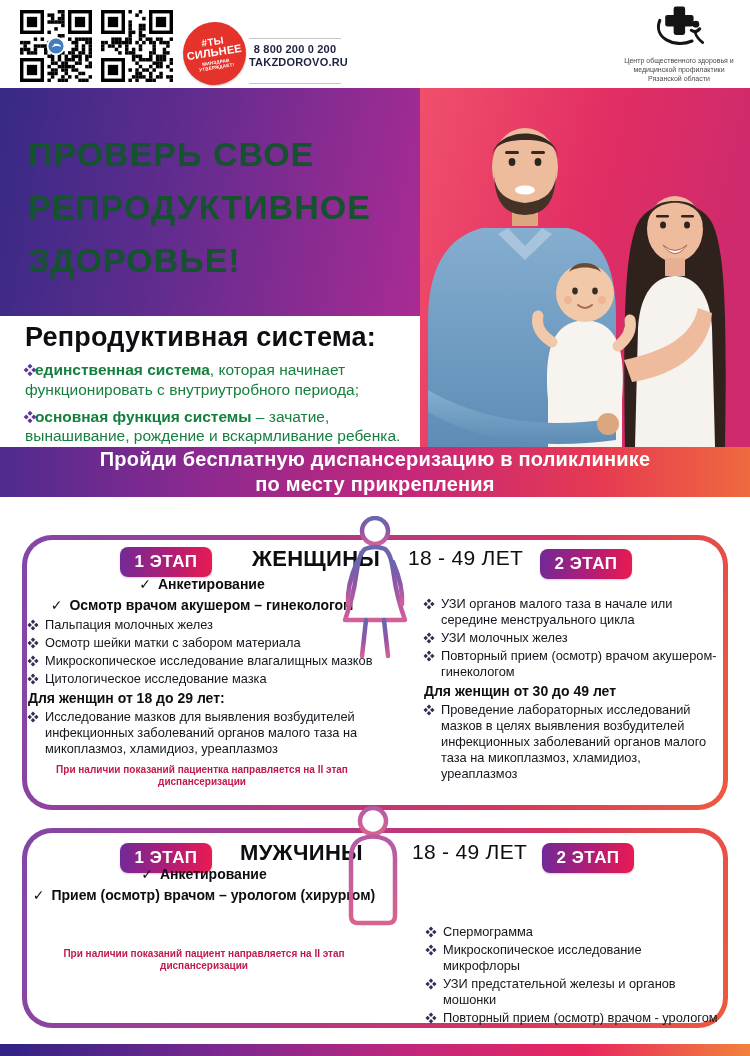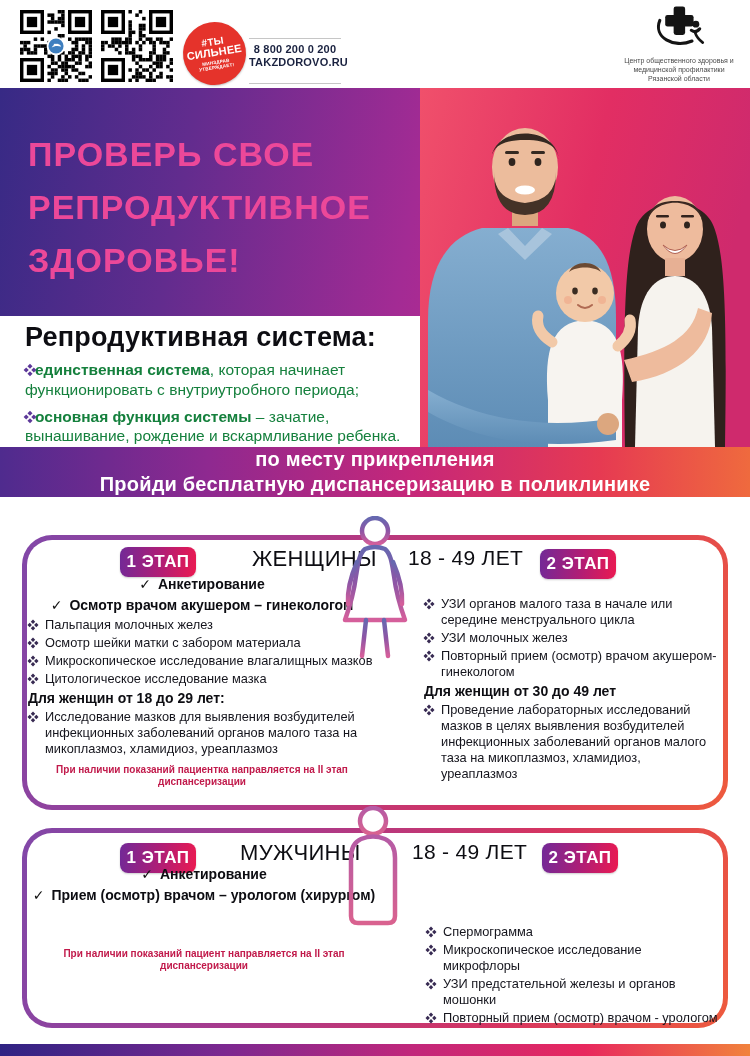--- a/index.html
+++ b/index.html
@@ -22,21 +22,21 @@
     border-top:1.5px solid #c6c6c6;border-bottom:1.5px solid #c6c6c6;text-align:center;}
   .hotline .ph{font-size:11px;font-weight:bold;color:#1a2240;letter-spacing:.2px;white-space:nowrap;}
   .hotline .site{font-size:11px;font-weight:bold;color:#1a2240;letter-spacing:.2px;white-space:nowrap;margin-top:1px;}
   .org{position:absolute;right:12px;top:5px;width:118px;text-align:center;}
   .org svg{width:56px;height:46px;}
   .org .cap{font-size:7px;line-height:1.3;color:#4a4a4a;margin-top:1px;}
 
   
   .hero{position:absolute;left:0;top:88px;width:750px;height:228px;
     background:linear-gradient(100deg,#372a85 0%,#622c8e 25%,#a32b94 55%,#cb2a8c 78%,#dc3f80 100%);}
-  .hero-title{position:absolute;left:28px;top:128px;color:#ec4899;font-weight:bold;
+  .hero-title{position:absolute;left:28px;top:128px;color:#14532d;font-weight:bold;
     font-size:34px;line-height:53px;letter-spacing:1px;z-index:2;}
 
   
   .photo{position:absolute;left:420px;top:88px;width:330px;height:359px;z-index:3;overflow:hidden;}
   .photo svg{width:100%;height:100%;display:block;}
 
   
   .intro{position:absolute;left:0;top:316px;width:607px;height:131px;background:#fff;}
   .intro-h{position:absolute;left:25px;top:6px;font-size:27px;font-weight:bold;color:#0d0d12;letter-spacing:.2px;}
   .intro-list{position:absolute;left:25px;top:44px;width:392px;}
@@ -49,25 +49,25 @@
     display:flex;flex-direction:column;align-items:center;justify-content:center;
     color:#fff;font-weight:bold;font-size:20px;line-height:1.25;letter-spacing:.2px;}
 
   
   .card{position:absolute;left:22px;width:706px;border-radius:30px;padding:5px;box-sizing:border-box;
     background:linear-gradient(105deg,#8147a8 0%,#a93a8c 35%,#d63460 70%,#ee5b3d 100%);z-index:1;}
   .card-inner{width:100%;height:100%;background:#fff;border-radius:25px;}
   .card-women{top:535px;height:275px;}
   .card-men{top:828px;height:200px;}
 
-  .stage-badge{position:absolute;width:76px;height:30px;border-radius:8px;z-index:4;
+  .stage-badge{position:absolute;width:92px;height:30px;border-radius:8px;z-index:4;
     background:linear-gradient(95deg,#722997 0%,#b21d74 55%,#ea1a51 100%);
     color:#fff;font-size:17px;font-weight:bold;letter-spacing:.5px;
     display:flex;align-items:center;justify-content:center;box-shadow:0 1px 2px rgba(0,0,0,.2);}
-  .group-title{position:absolute;font-size:22px;font-weight:normal;color:#0d0d12;letter-spacing:.3px;z-index:4;}
+  .group-title{position:absolute;font-size:22px;font-weight:bold;color:#0d0d12;letter-spacing:.3px;z-index:4;}
   .age-label{position:absolute;font-size:21px;font-weight:normal;color:#0d0d12;letter-spacing:.3px;z-index:4;}
   .figure{position:absolute;z-index:5;}
   .figure svg{display:block;}
 
   .col{position:absolute;z-index:4;}
   .col .li{display:flex;gap:7px;margin-bottom:2px;font-size:12.8px;line-height:1.25;color:#15151d;}
   .col .checks .li{justify-content:center;font-size:14px;font-weight:bold;color:#0d0d12;margin-bottom:3px;}
   .subhead{font-weight:bold;text-align:left;font-size:14px;color:#0d0d12;margin:3px 0 3px;}
   .note{color:#c11a4b;font-weight:bold;text-align:center;font-size:10px;line-height:1.22;margin-top:7px;}
   .men-note{margin-top:44px;}
@@ -458,22 +458,22 @@
 
   <div class="intro">
     <div class="intro-h">Репродуктивная система:</div>
     <div class="intro-list purple">
         <div class="li"><span class="marker-d"><i></i></span><span class="txt"><b>единственная система</b>, которая начинает функционировать с внутриутробного периода;</span></div>
         <div class="li"><span class="marker-d"><i></i></span><span class="txt"><b>основная функция системы</b> – зачатие, вынашивание, рождение и вскармливание ребенка.</span></div>
       </div>
   </div>
 
   <div class="banner">
+    <div>Пройди бесплатную диспансеризацию в поликлинике</div>
     <div>по месту прикрепления</div>
-    <div>Пройди бесплатную диспансеризацию в поликлинике</div>
   </div>
 
   <div class="card card-women">
     <div class="card-inner"></div>
   </div>
   <div class="stage-badge" style="left:120px;top:547px;">1 ЭТАП</div>
   <div class="group-title" style="left:252px;top:546px;">ЖЕНЩИНЫ</div>
   <div class="age-label" style="left:408px;top:546px;">18 - 49 ЛЕТ</div>
   <div class="stage-badge" style="left:540px;top:549px;">2 ЭТАП</div>
 

